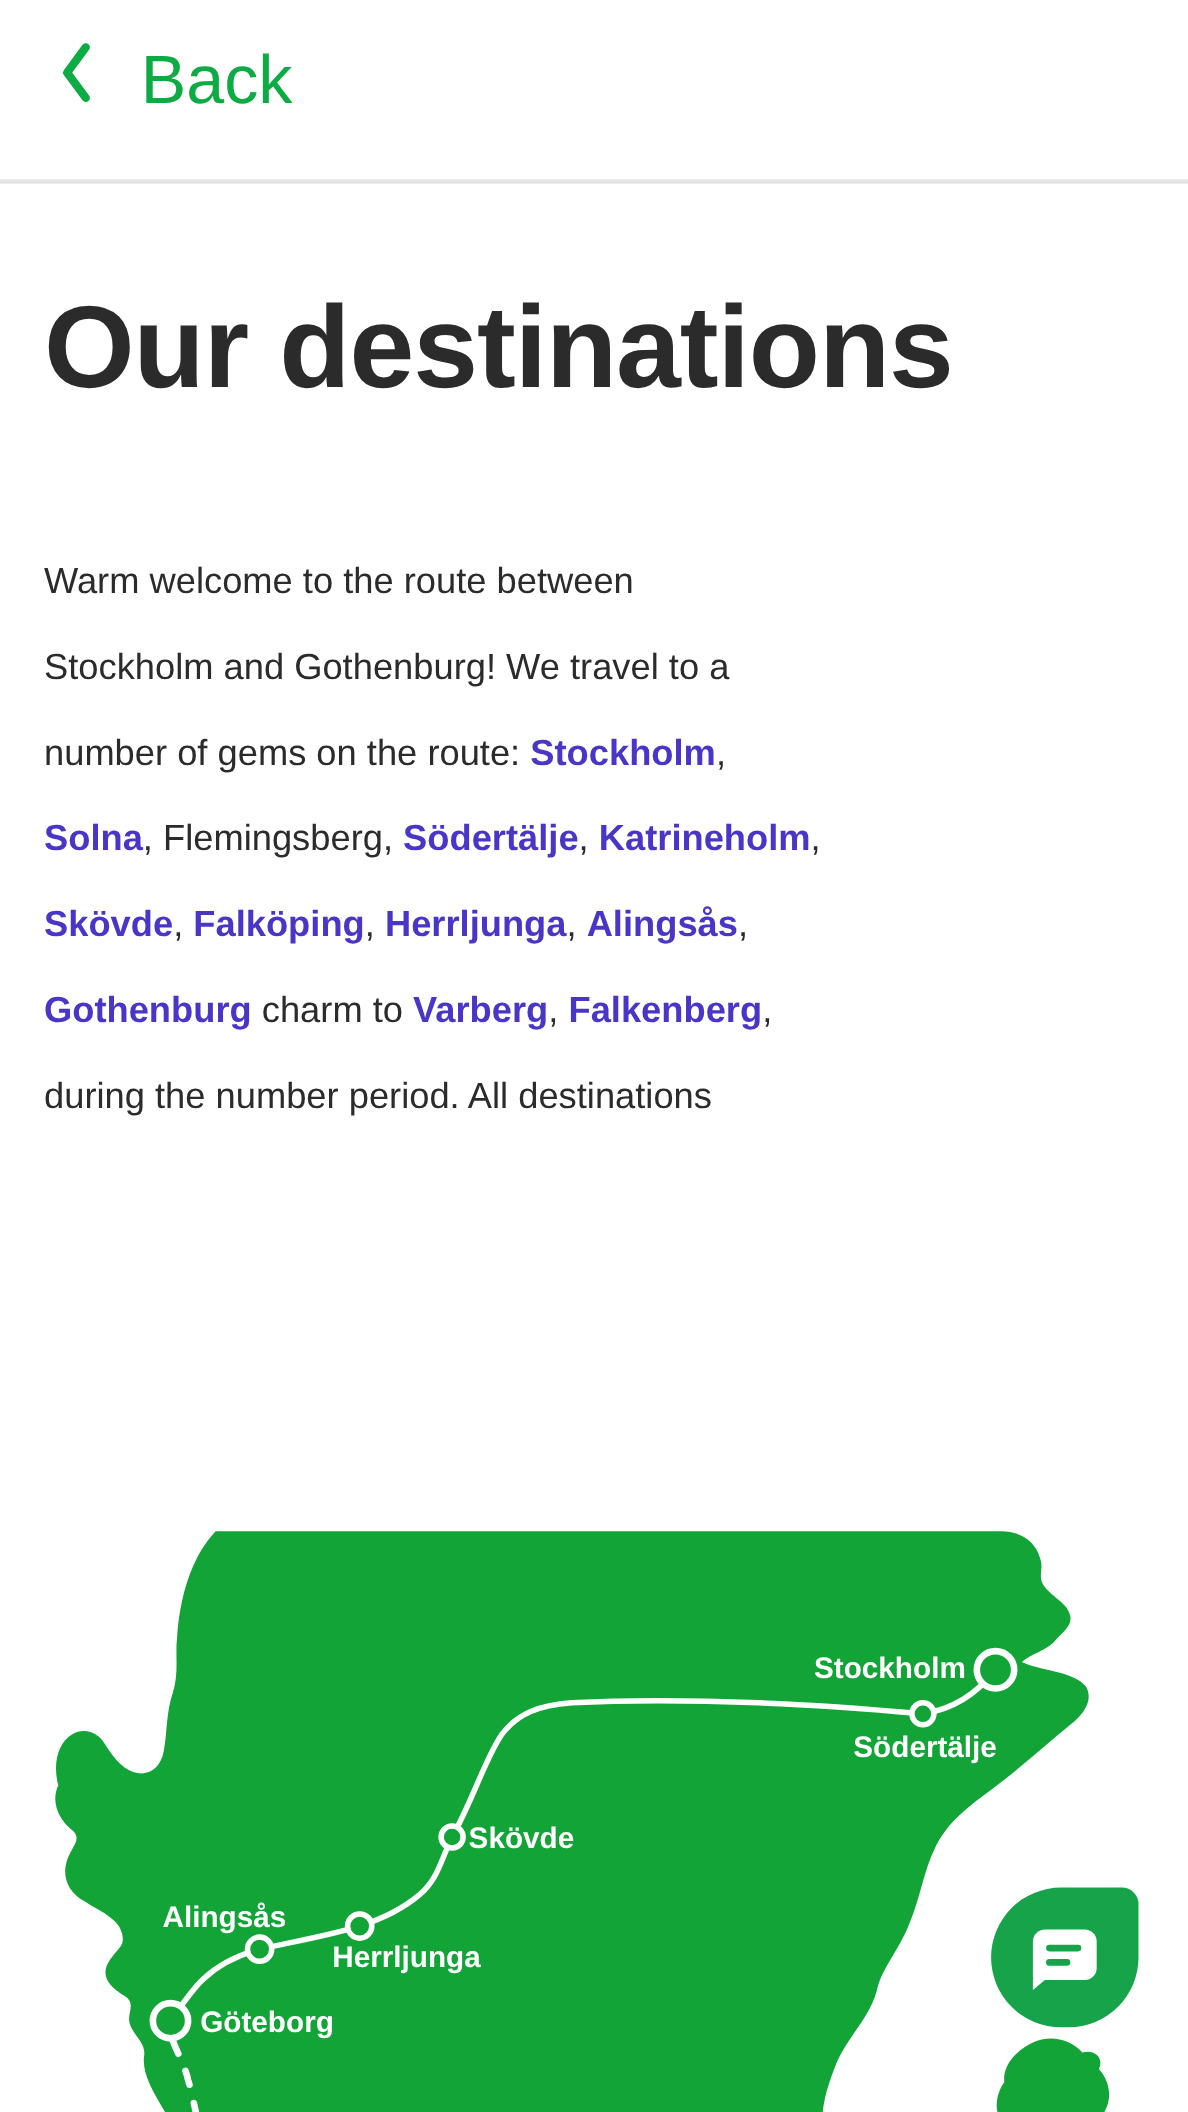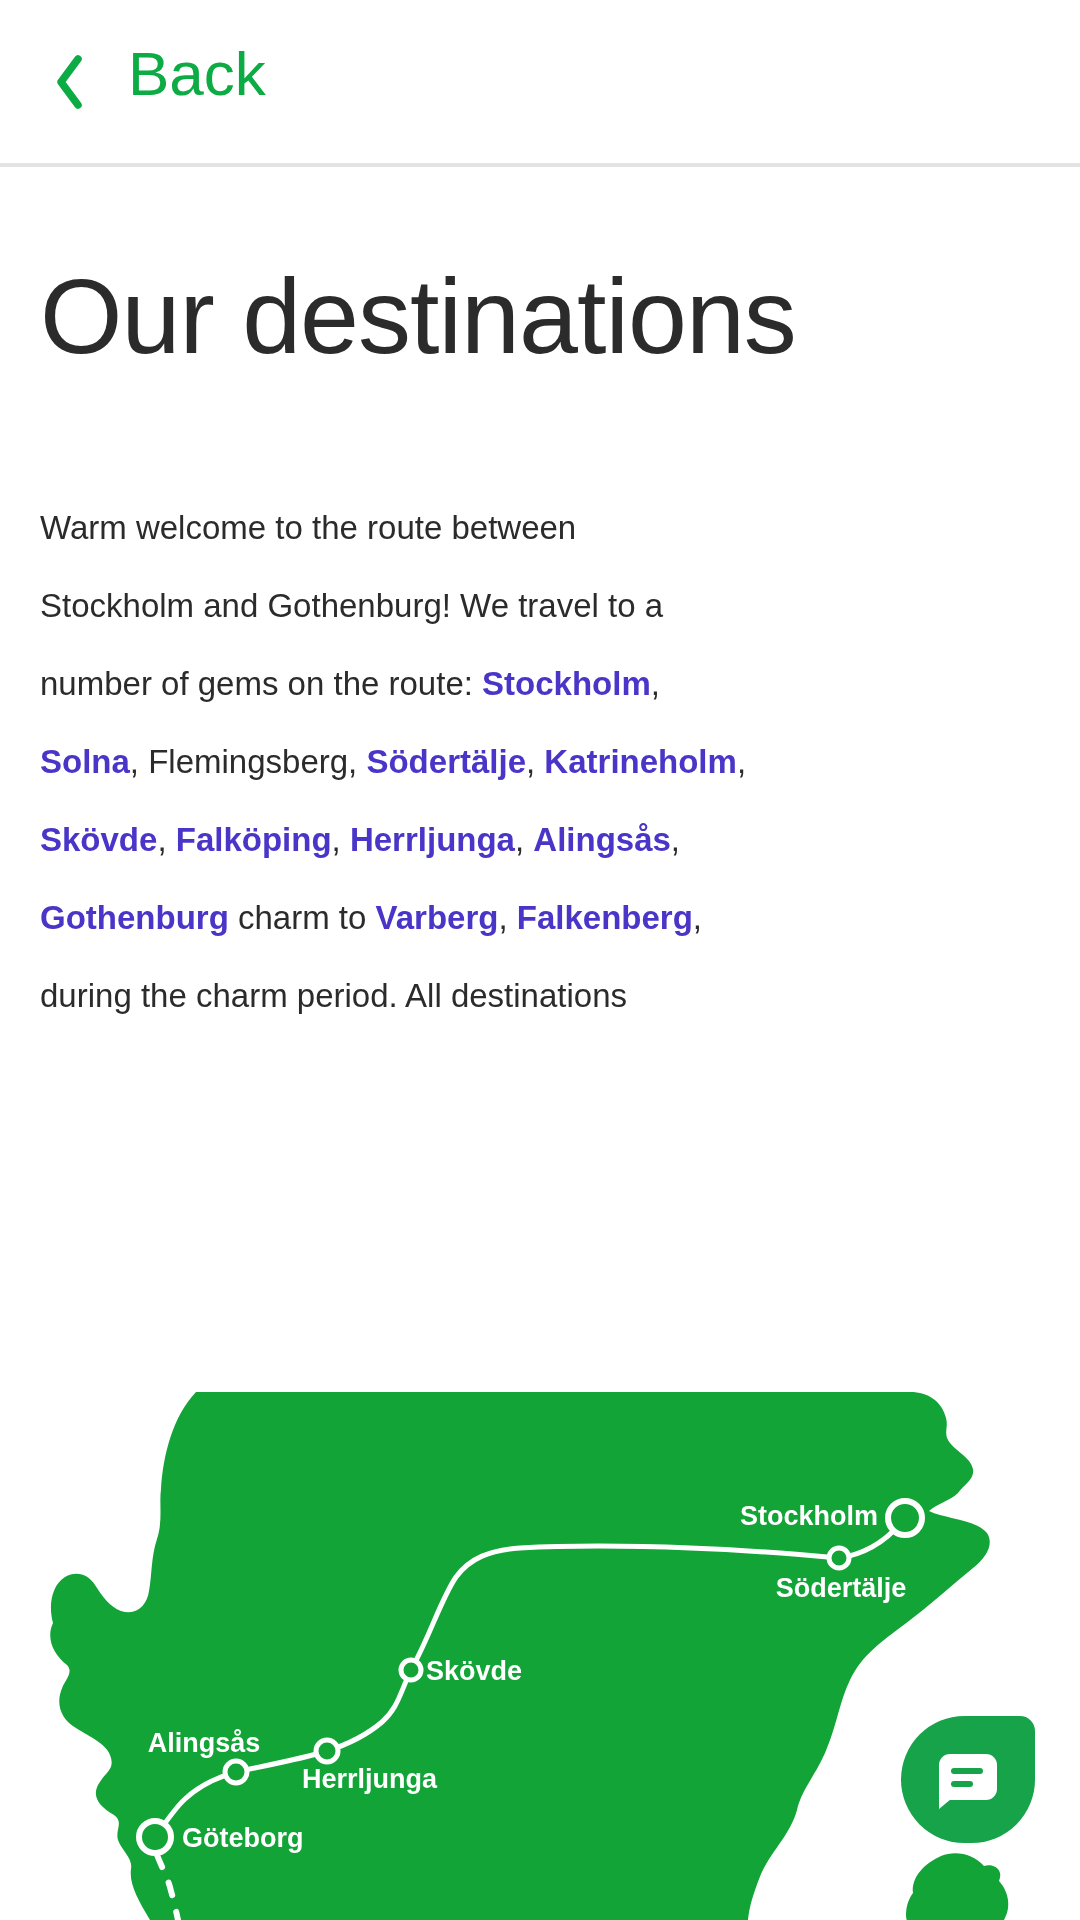--- a/index.html
+++ b/index.html
@@ -4,26 +4,26 @@
 <style>
   html,body{margin:0;padding:0;background:#fff;}
   .screen{
     position:relative;width:1080px;height:1920px;overflow:hidden;background:#ffffff;
     font-family:"Liberation Sans","DejaVu Sans",sans-serif;
   }
   
   .header{position:absolute;left:0;top:0;width:1080px;height:163px;background:#fff;z-index:5;}
   .header-divider{position:absolute;left:0;top:163px;width:1080px;height:4px;
     background:linear-gradient(#e2e2e2,#efefef);z-index:5;}
-  .back-button{position:absolute;left:54px;top:38px;display:flex;align-items:flex-end;cursor:pointer;}
+  .back-button{position:absolute;left:54px;top:38px;display:flex;align-items:flex-start;cursor:pointer;}
   .back-chevron{width:30px;height:56px;display:block;}
   .back-label{margin-left:44px;font-size:62px;line-height:72px;color:var(--accent-green);font-weight:400;}
   
   .page-title{position:absolute;left:40px;top:258px;margin:0;font-size:106px;line-height:116px;
-    font-weight:normal;color:var(--text-dark);letter-spacing:-1px;}
+    font-weight:bold;color:var(--text-dark);letter-spacing:-1px;}
   
   .intro{position:absolute;left:40px;top:489px;width:1000px;color:var(--text-dark);}
   .intro .line{height:78px;line-height:78px;font-size:33px;white-space:nowrap;}
   .intro .line span{white-space:pre;}
   .intro .city-link{color:var(--link-purple);font-weight:bold;cursor:pointer;}
   
   .map-wrap{position:absolute;left:0;top:1378px;width:1080px;height:542px;}
   .map-wrap svg{display:block;}
   .station-label{font-family:"Liberation Sans","DejaVu Sans",sans-serif;font-size:27px;font-weight:bold;fill:#ffffff;}
   
@@ -54,21 +54,21 @@
 
   <h1 class="page-title">Our destinations</h1>
 
   <div class="intro" id="intro">
       <div class="line"><span>Warm welcome to the route between</span></div>
       <div class="line"><span>Stockholm and Gothenburg! We travel to a</span></div>
       <div class="line"><span>number of gems on the route: </span><span class="city-link">Stockholm</span><span>,</span></div>
       <div class="line"><span class="city-link">Solna</span><span>, Flemingsberg, </span><span class="city-link">Södertälje</span><span>, </span><span class="city-link">Katrineholm</span><span>,</span></div>
       <div class="line"><span class="city-link">Skövde</span><span>, </span><span class="city-link">Falköping</span><span>, </span><span class="city-link">Herrljunga</span><span>, </span><span class="city-link">Alingsås</span><span>,</span></div>
       <div class="line"><span class="city-link">Gothenburg</span><span> charm to </span><span class="city-link">Varberg</span><span>, </span><span class="city-link">Falkenberg</span><span>,</span></div>
-      <div class="line"><span>during the charm period. All destinations</span></div>
+      <div class="line"><span>during the number period. All destinations</span></div>
     </div>
 
   <div class="map-wrap">
     <svg width="1080" height="542" viewBox="0 0 1080 542" id="map-svg">
 
       <path class="land-fill" fill="#12A437" d="
         M 196 14
         L 910 14
         C 929 14 941 24 945 37
         C 950 49 942 55 950 65

